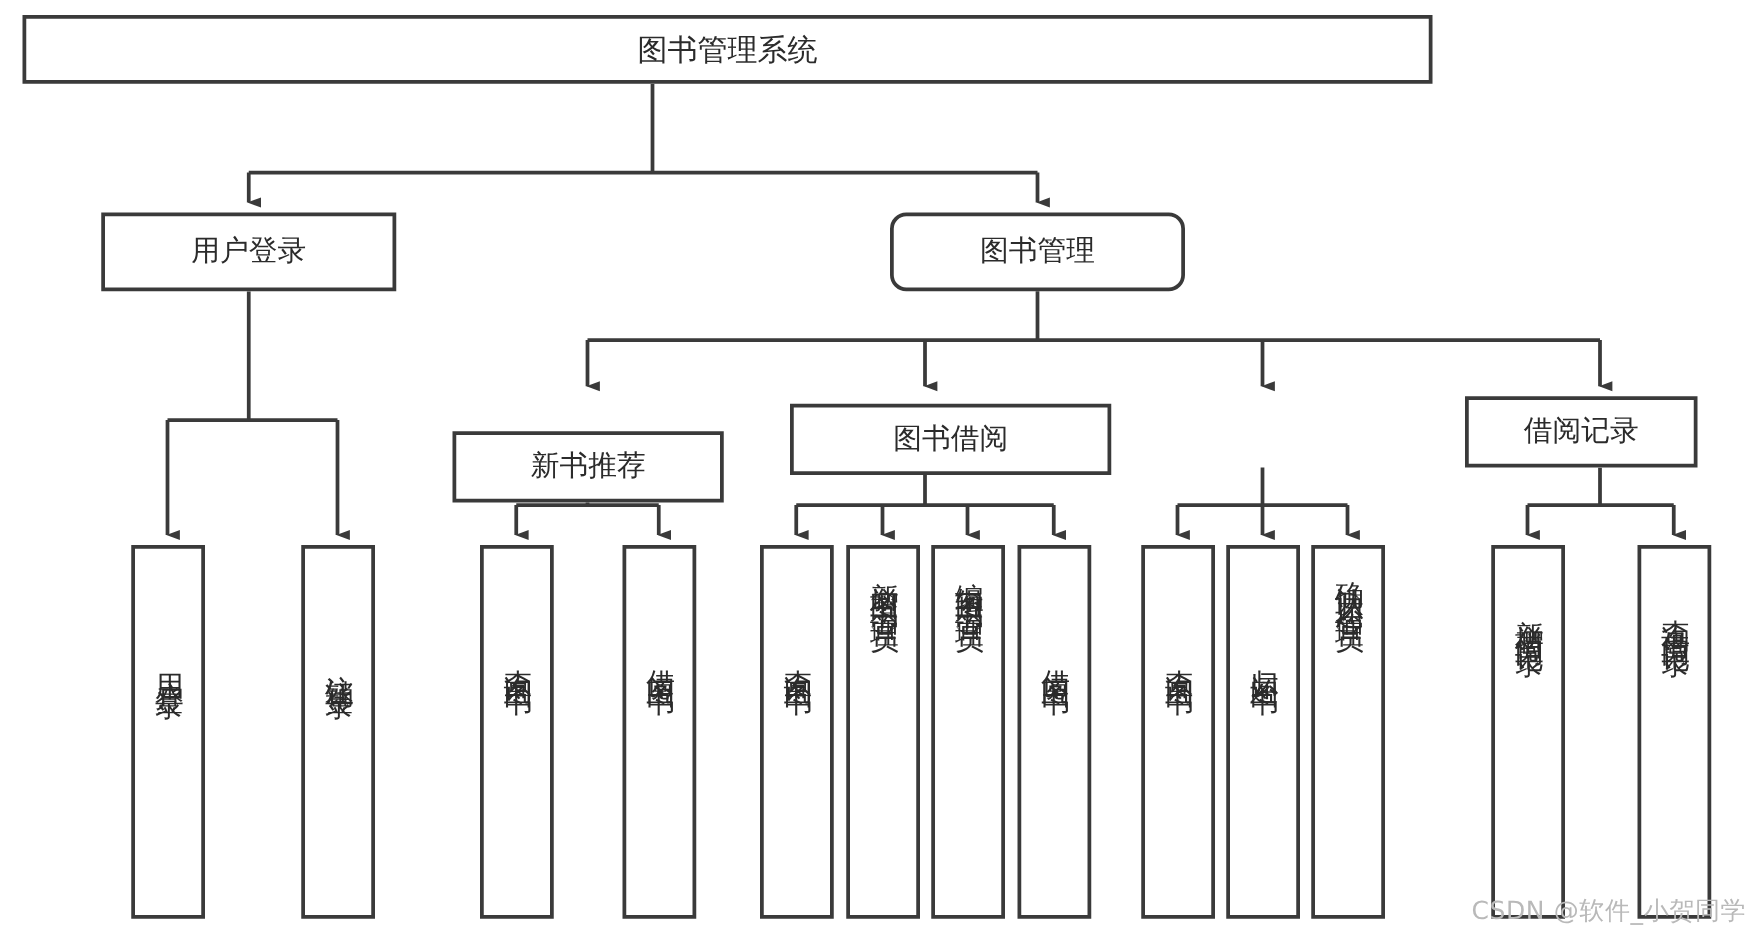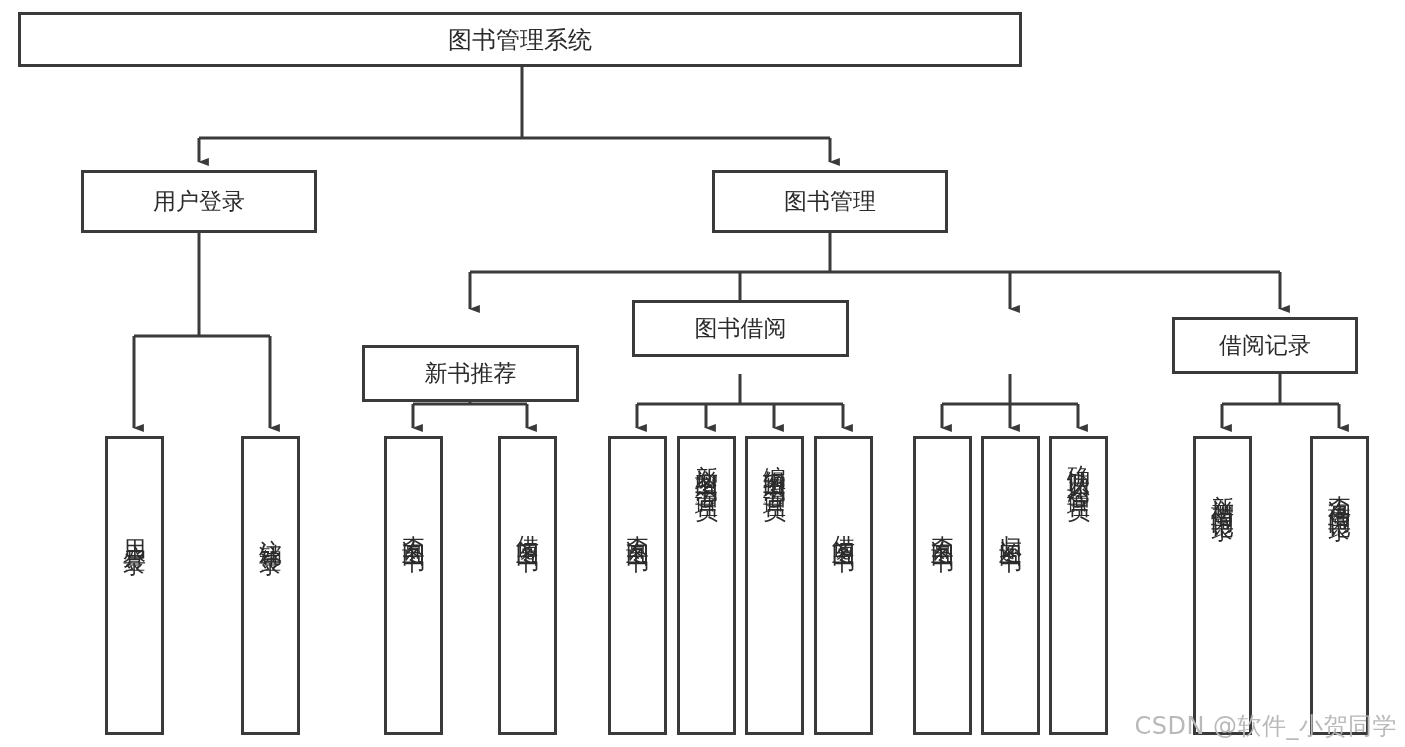--- a/index.html
+++ b/index.html
@@ -29,21 +29,21 @@
     text-orientation:upright;
     font-size:23px;
     letter-spacing:5px;
     line-height:1.0;
     white-space:nowrap;
   }
   #watermark{
     position:absolute;
     right:8px;
     bottom:5px;
-    font-size:24px;
+    font-size:20px;
     color:#b9b9b9;
     white-space:nowrap;
     letter-spacing:0.5px;
   }
 </style>
 </head>
 <body>
 
 <div id="diagram-root">
 
@@ -91,35 +91,35 @@
       <path d="M1010,404 L1010,428" marker-end="url(#arrow)"></path>
       <path d="M1078,404 L1078,428" marker-end="url(#arrow)"></path>
 
       <path d="M1280,374 L1280,404"></path>
       <path d="M1222,404 L1339,404"></path>
       <path d="M1222,404 L1222,428" marker-end="url(#arrow)"></path>
       <path d="M1339,404 L1339,428" marker-end="url(#arrow)"></path>
     </g>
   </svg>
 
-  <div class="node root horizontal" style="left:18px;top:12px;width:1004px;height:55px;">
+  <div class="node root horizontal" style="left:18px;top:12px;width:1128px;height:55px;">
     <span class="label">图书管理系统</span>
   </div>
 
   <div class="node horizontal" style="left:81px;top:170px;width:236px;height:63px;">
     <span class="label">用户登录</span>
   </div>
-  <div class="node horizontal" style="left:712px;top:170px;width:236px;height:63px;">
+  <div class="node horizontal" style="left:712px;top:170px;width:236px;height:63px;border-radius:13px;">
     <span class="label">图书管理</span>
   </div>
 
   <div class="node horizontal" style="left:362px;top:317px;width:217px;height:57px;margin-top:28px;">
     <span class="label">新书推荐</span>
   </div>
-  <div class="node horizontal" style="left:632px;top:300px;width:217px;height:57px;">
+  <div class="node horizontal" style="left:632px;top:323px;width:257px;height:57px;">
     <span class="label">图书借阅</span>
   </div>
   <div class="node horizontal" style="left:1172px;top:317px;width:186px;height:57px;">
     <span class="label">借阅记录</span>
   </div>
 
   <div class="node vertical" style="left:105px;top:436px;width:59px;height:299px;padding-top:82px;">
     <span class="label">用户登录</span>
   </div>
   <div class="node vertical" style="left:241px;top:436px;width:59px;height:299px;padding-top:82px;">

